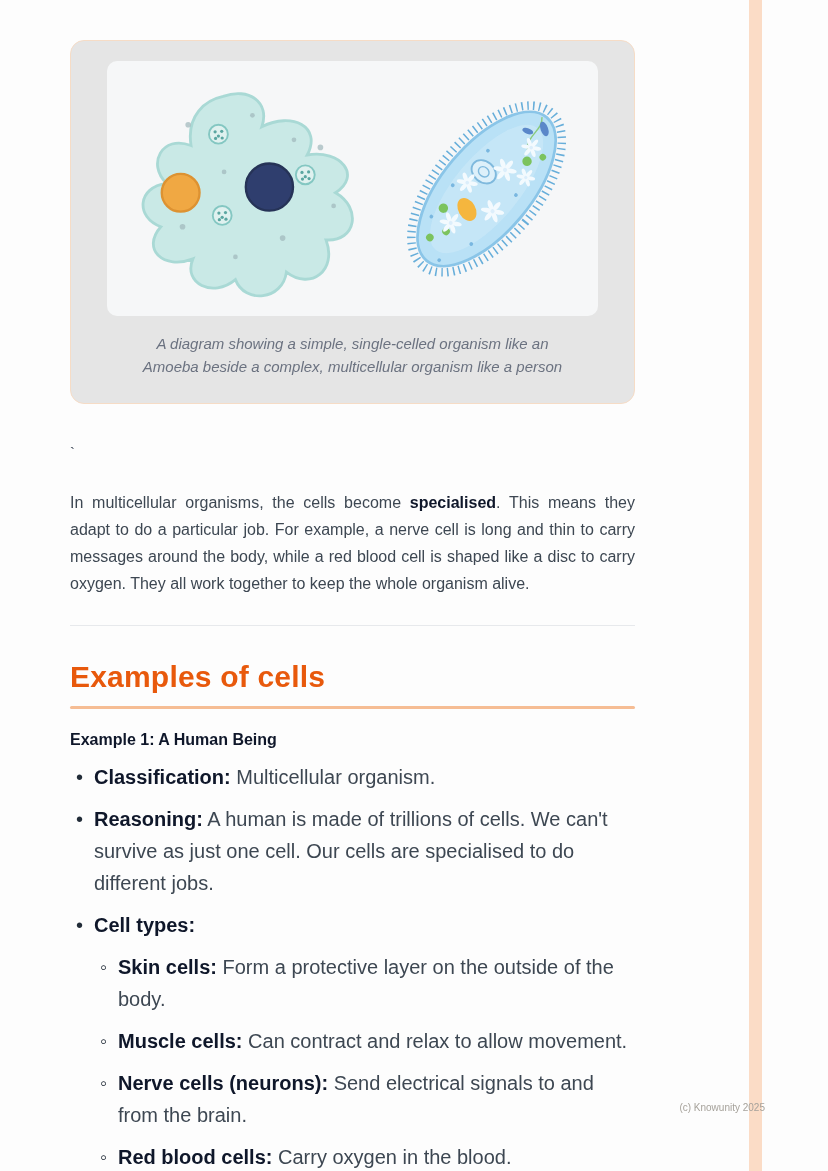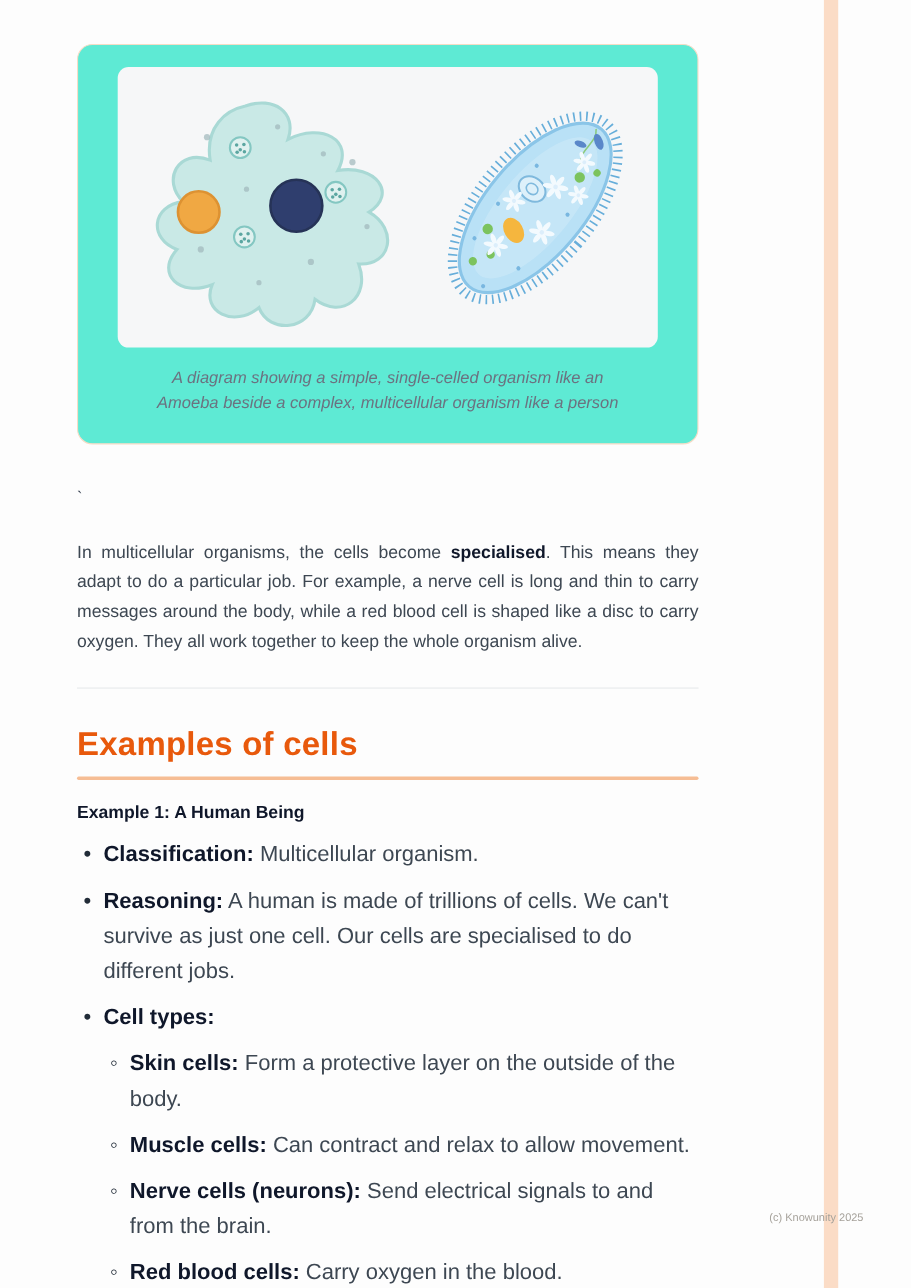--- a/index.html
+++ b/index.html
@@ -14,21 +14,21 @@
   .side-stripe {
     position:absolute; top:0; bottom:0; right:66px; width:13px;
     background:var(--side_stripe, #fbdcc6);
     z-index:1;
   }
   .content { position:absolute; top:40px; left:70px; width:565px; z-index:2; }
 
   .figure-card {
     border:1px solid var(--card_border, #f6dcc6);
     border-radius:14px;
-    background:#5eead4;
+    background:#e5e5e5;
     padding:20px 36px 24px;
   }
   .figure-image {
     background:#f6f7f8;
     border-radius:10px;
     height:255px;
     overflow:hidden;
   }
   .figure-image svg { width:100%; height:100%; display:block; }
   .figure-caption {
@@ -79,21 +79,21 @@
   .main-list > li::before {
     content:"\2022"; position:absolute; left:6px; top:0; color:#222c38;
   }
   .sub-list { list-style:none; margin-top:8px; }
   .sub-list > li { position:relative; padding-left:24px; margin-top:10px; }
   .sub-list > li::before {
     content:"\25E6"; position:absolute; left:6px; top:0; color:#222c38;
   }
 
   .copyright {
-    position:absolute; top:1102px; right:43px;
+    position:absolute; top:1102px; right:63px;
     font-size:10px; color:#a6a29b; z-index:3;
   }
 </style>
 </head>
 <body style="--heading_orange: #e8590c; --heading_underline: #f6bd94; --card_border: #f6dcc6; --side_stripe: #fbdcc6;">
 
 <div class="side-stripe"></div>
 
 <div class="content">
 

